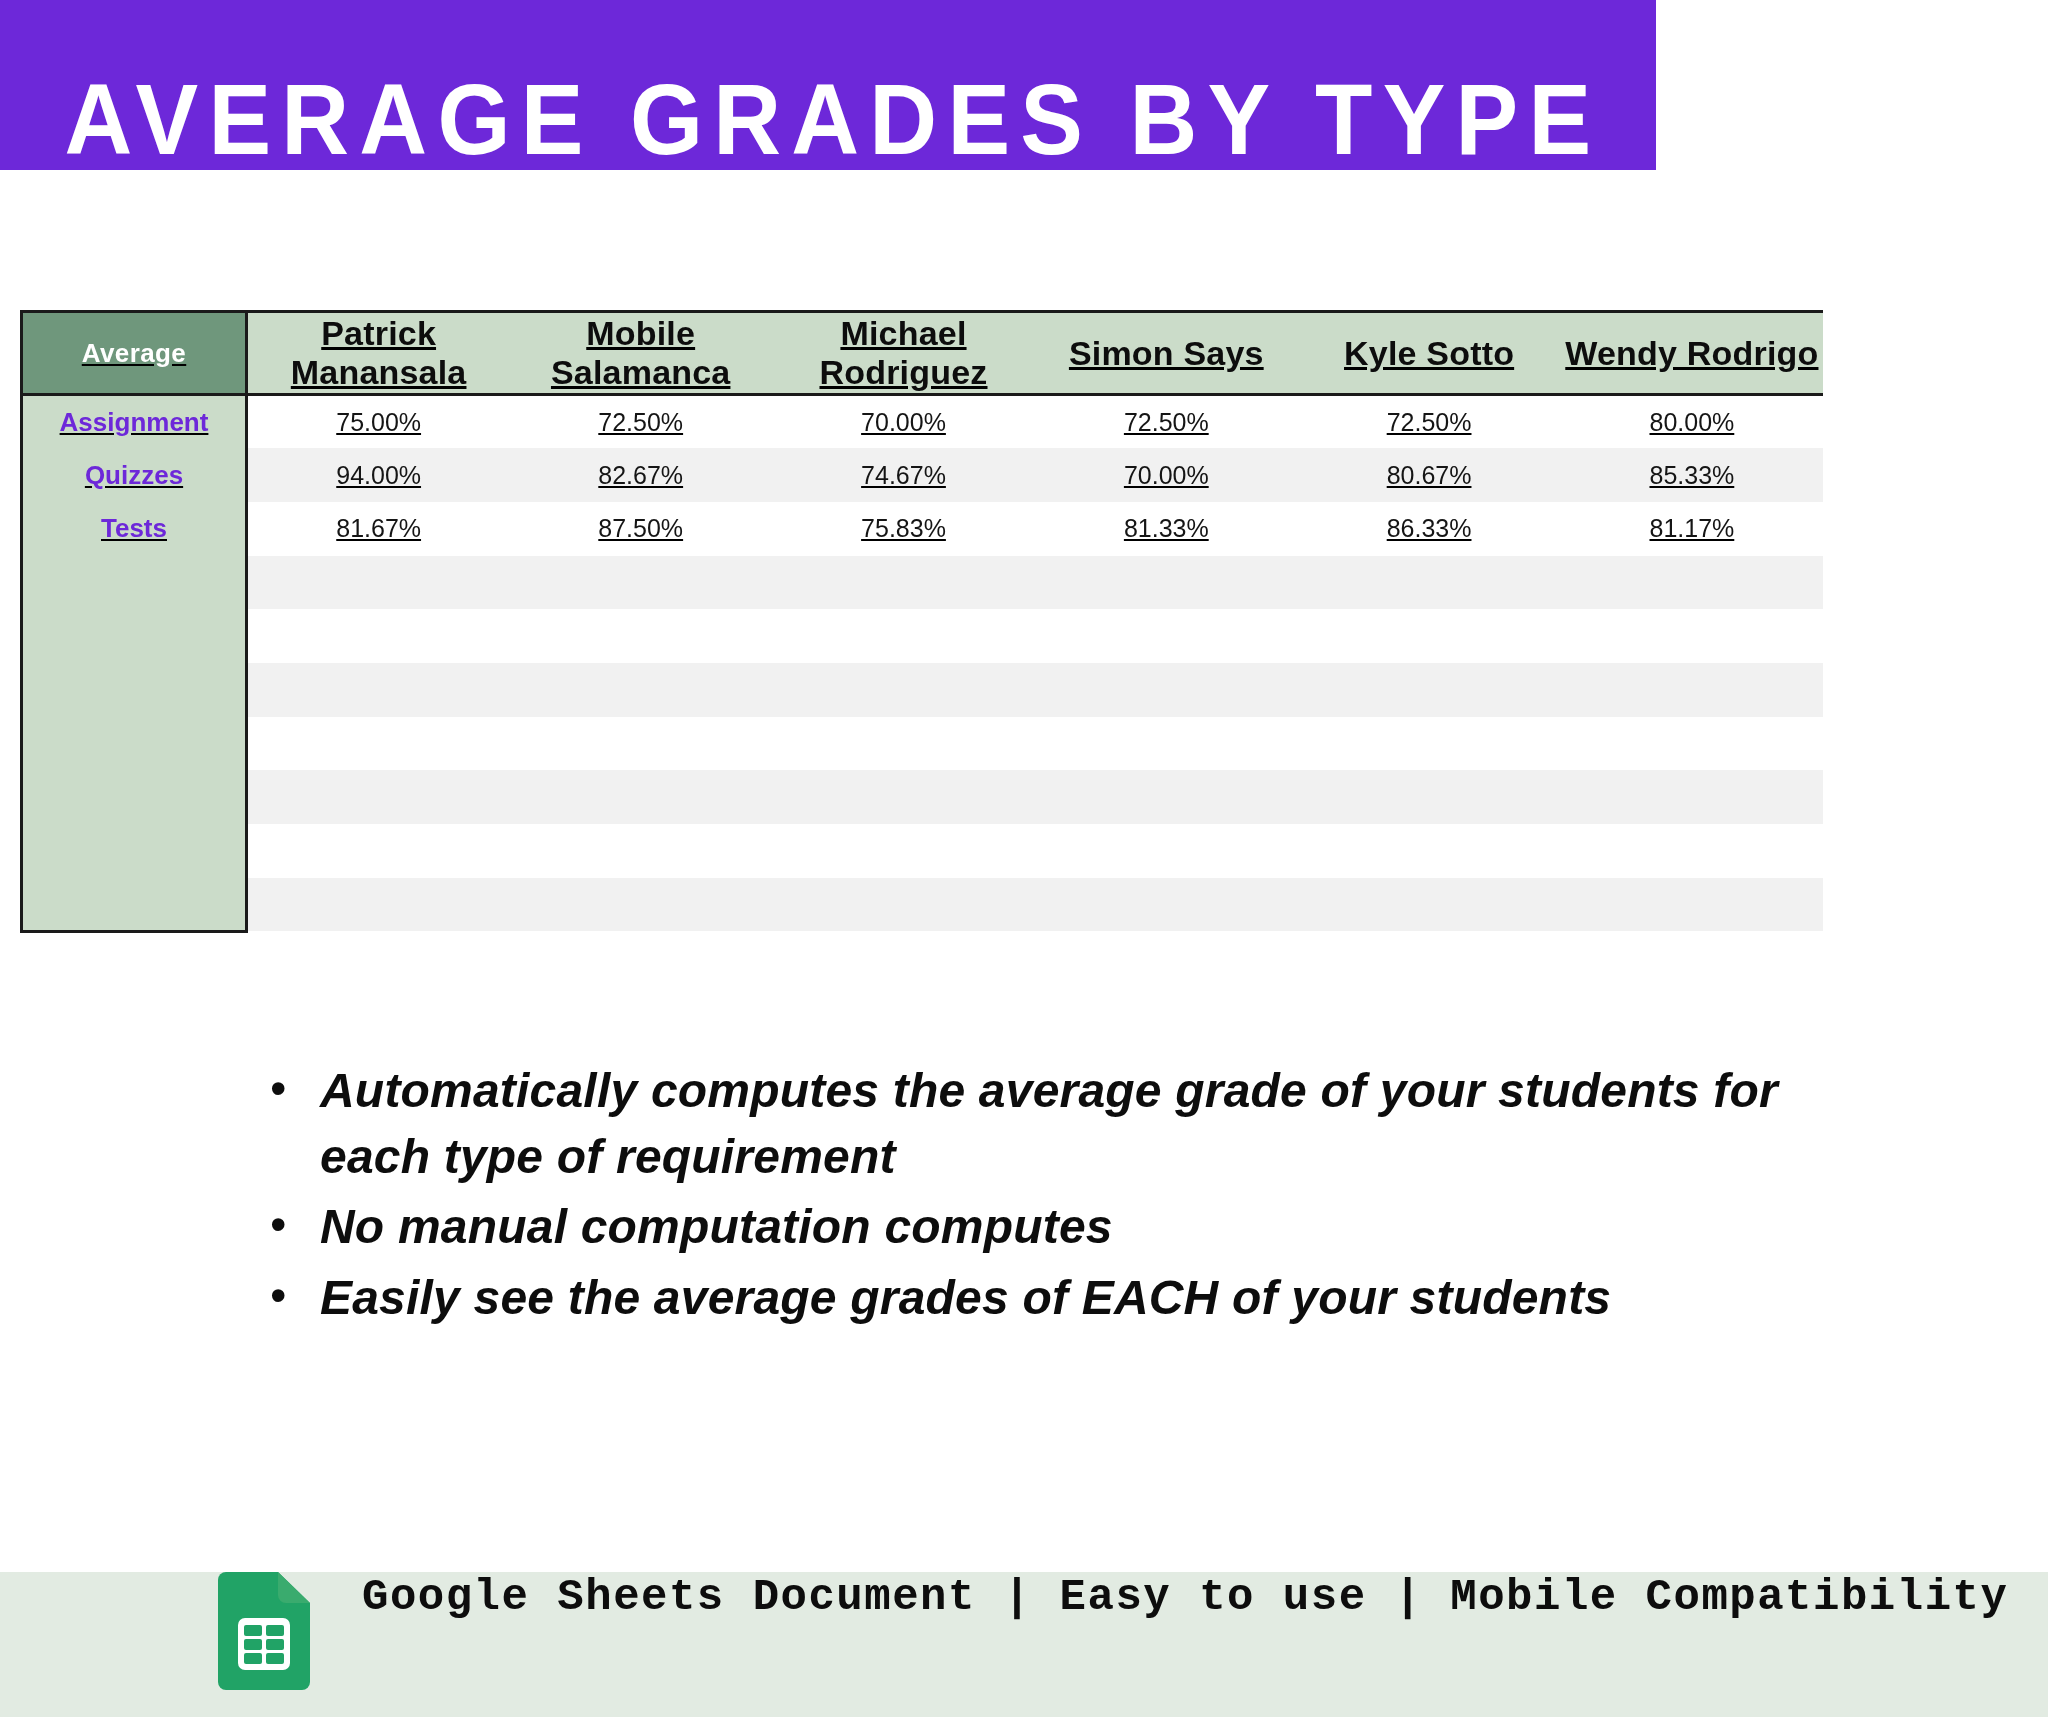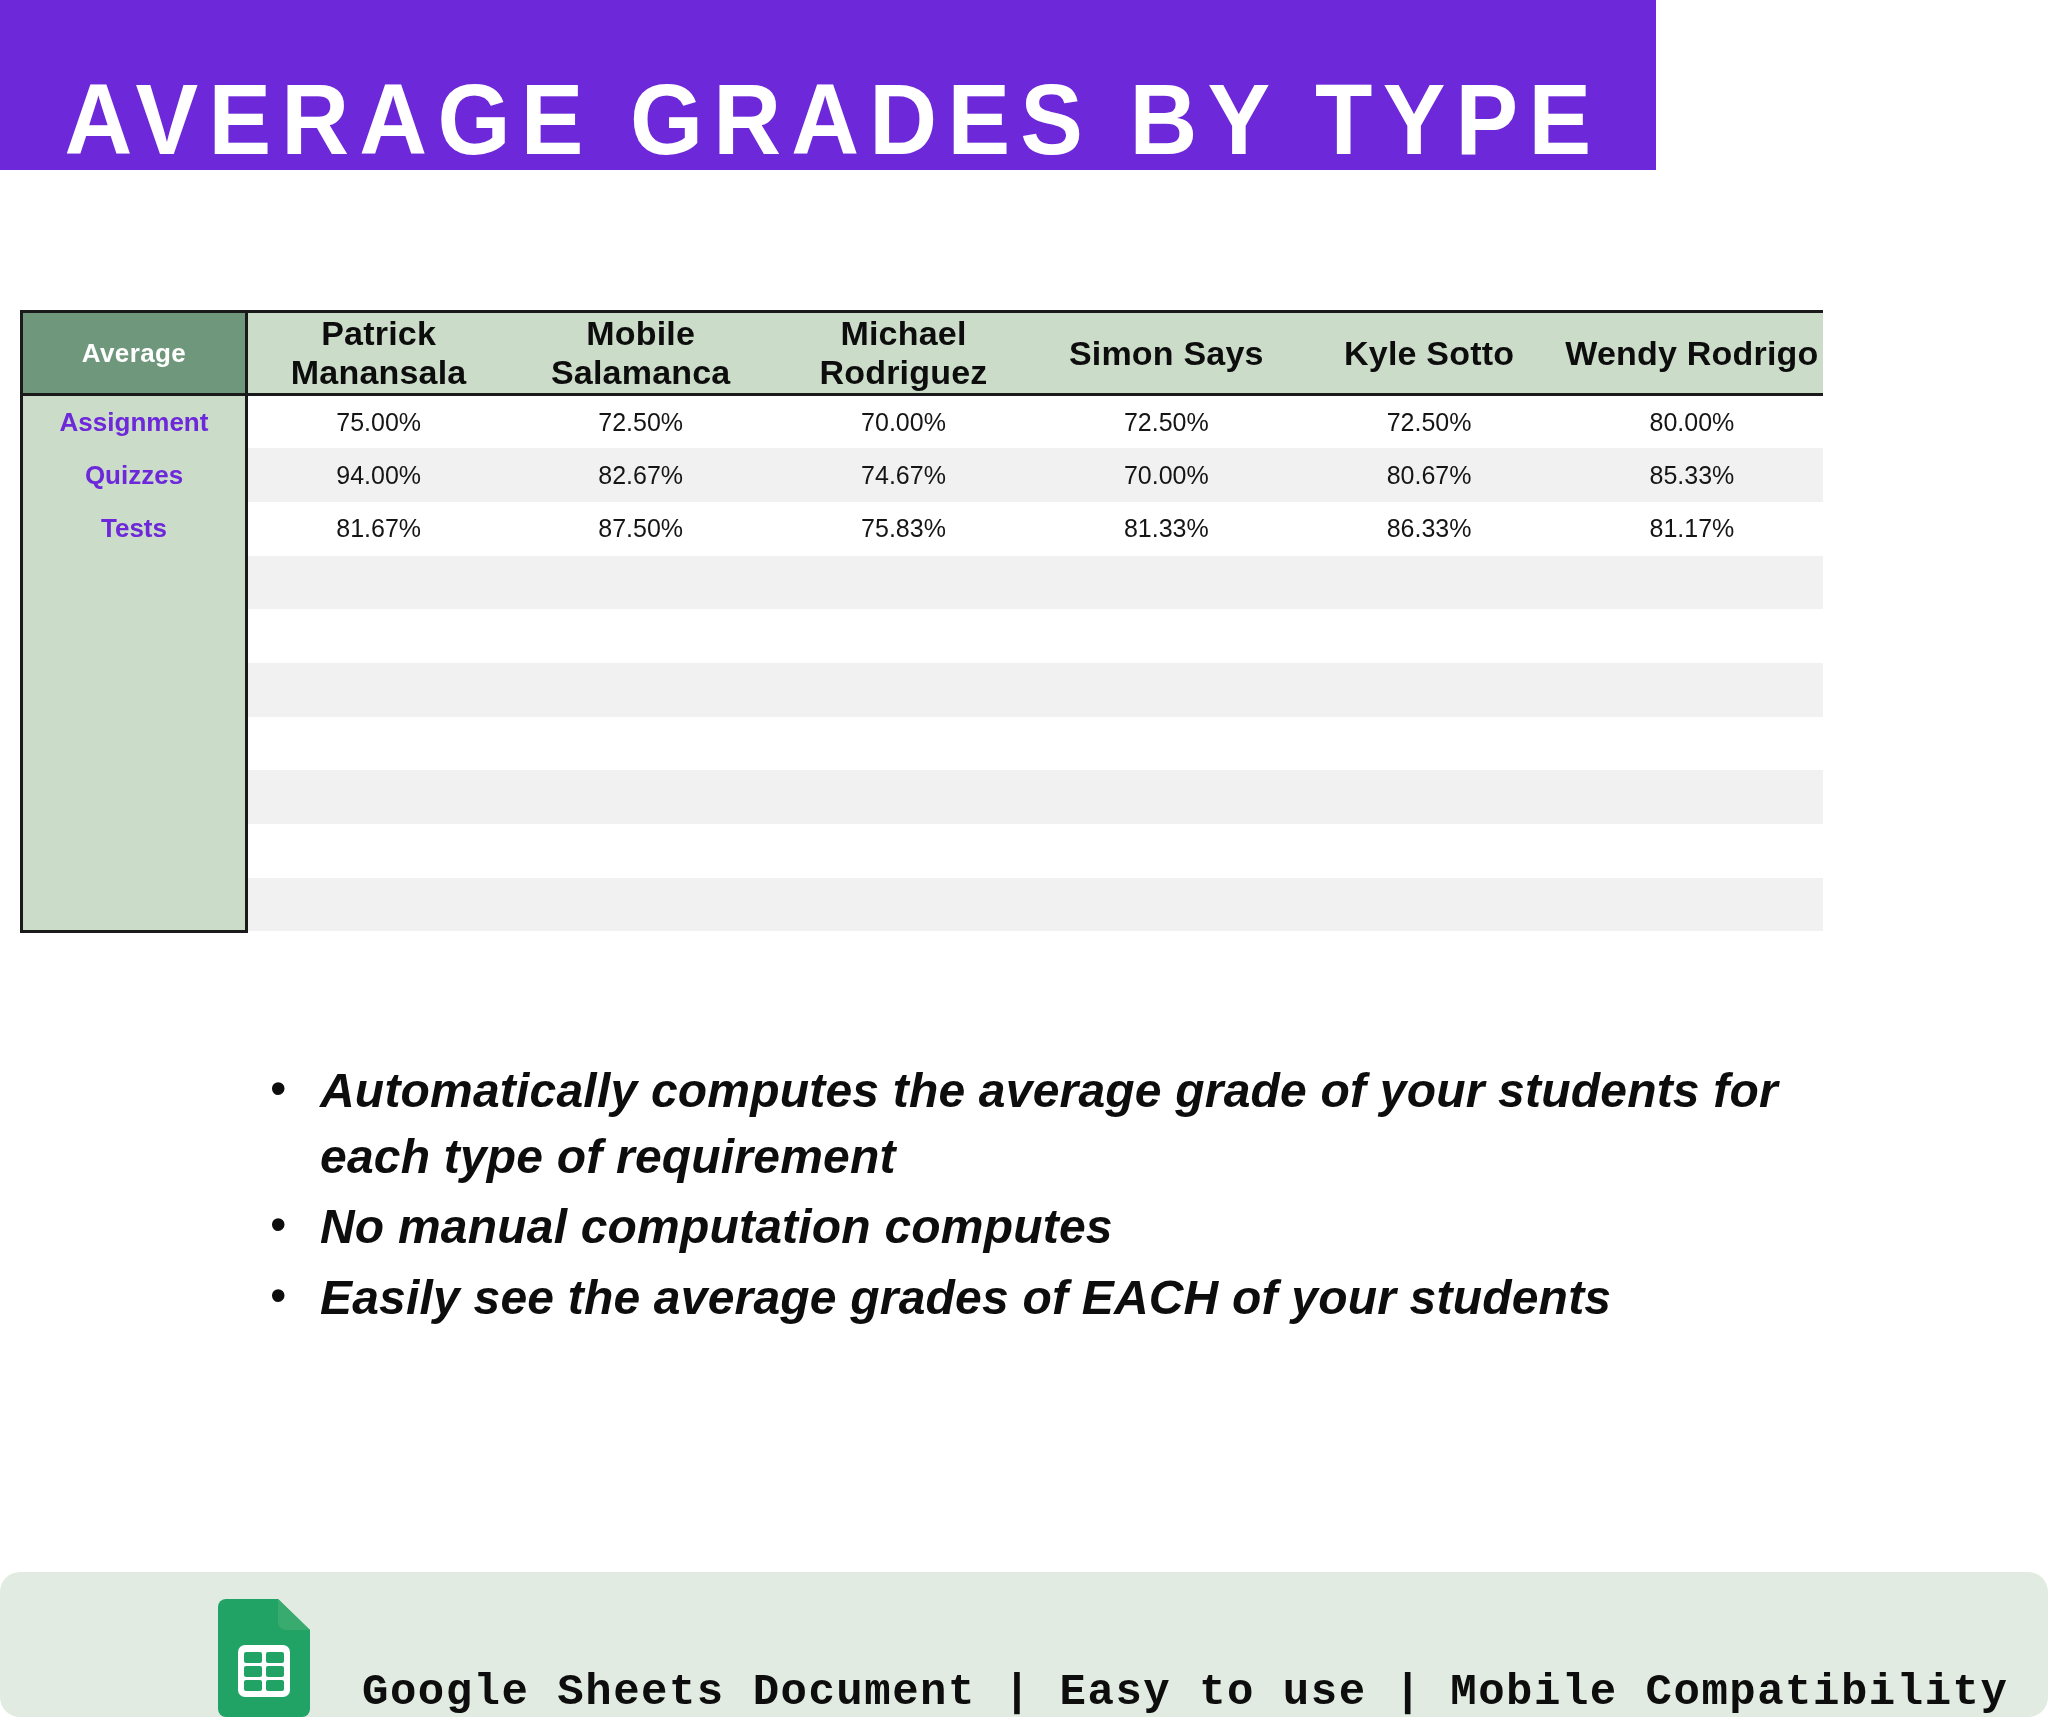--- a/index.html
+++ b/index.html
@@ -40,20 +40,21 @@
     padding-left: 11px;
   }
 
   
   #grades-table-wrap {
     position: absolute;
     left: 20px;
     top: 310px;
     width: 1802px;
     height: 576px;
+    text-decoration: underline;
   }
   table#grades-table {
     border-collapse: collapse;
     table-layout: fixed;
     width: 1802px;
     height: 614px;
   }
   table#grades-table col.label-col { width: 225px; }
   table#grades-table col.data-col  { width: 262.8px; }
 
@@ -143,22 +144,21 @@
 
   
   #footer-bar {
     position: absolute;
     left: 0;
     top: 1572px;
     width: 2048px;
     height: 145px;
     background: #e2ebe2;
     display: flex;
-    align-items: flex-end;
-    border-radius: 20px;
+    align-items: flex-start;
   }
   #sheets-icon {
     margin-left: 218px;
     width: 92px;
     height: 118px;
     flex: 0 0 auto;
     display: block;
   }
   #footer-text {
     margin-left: 52px;

